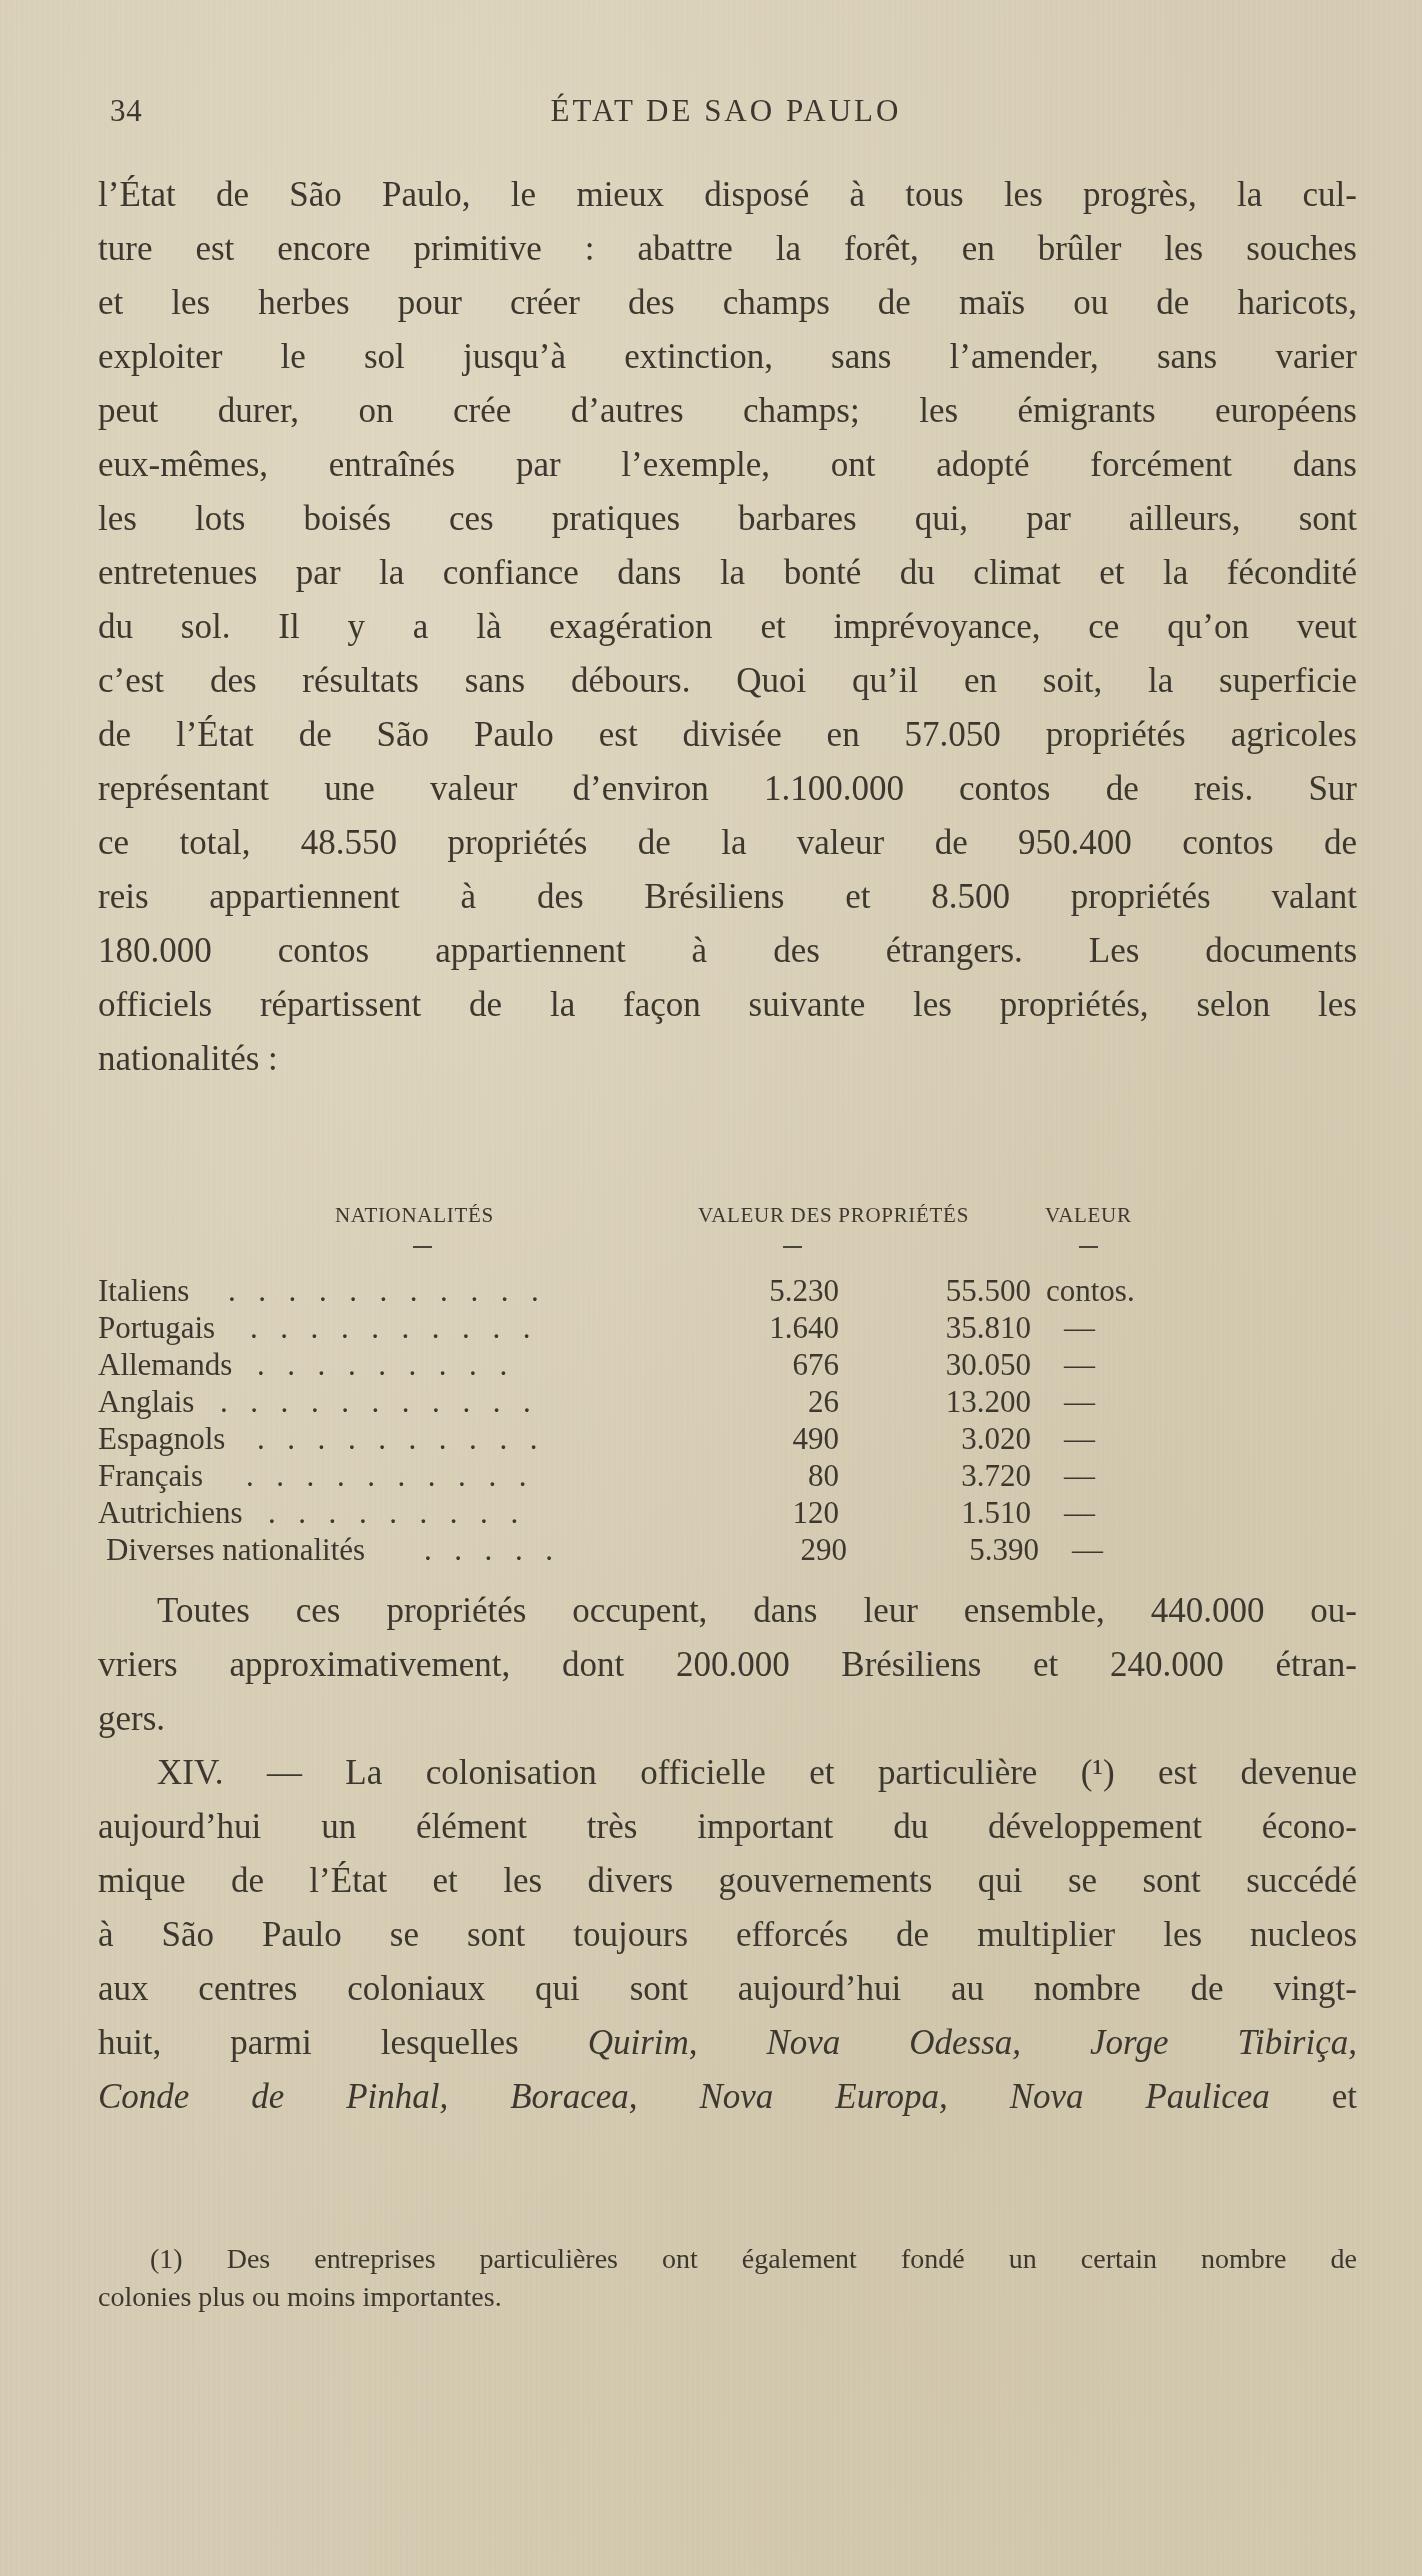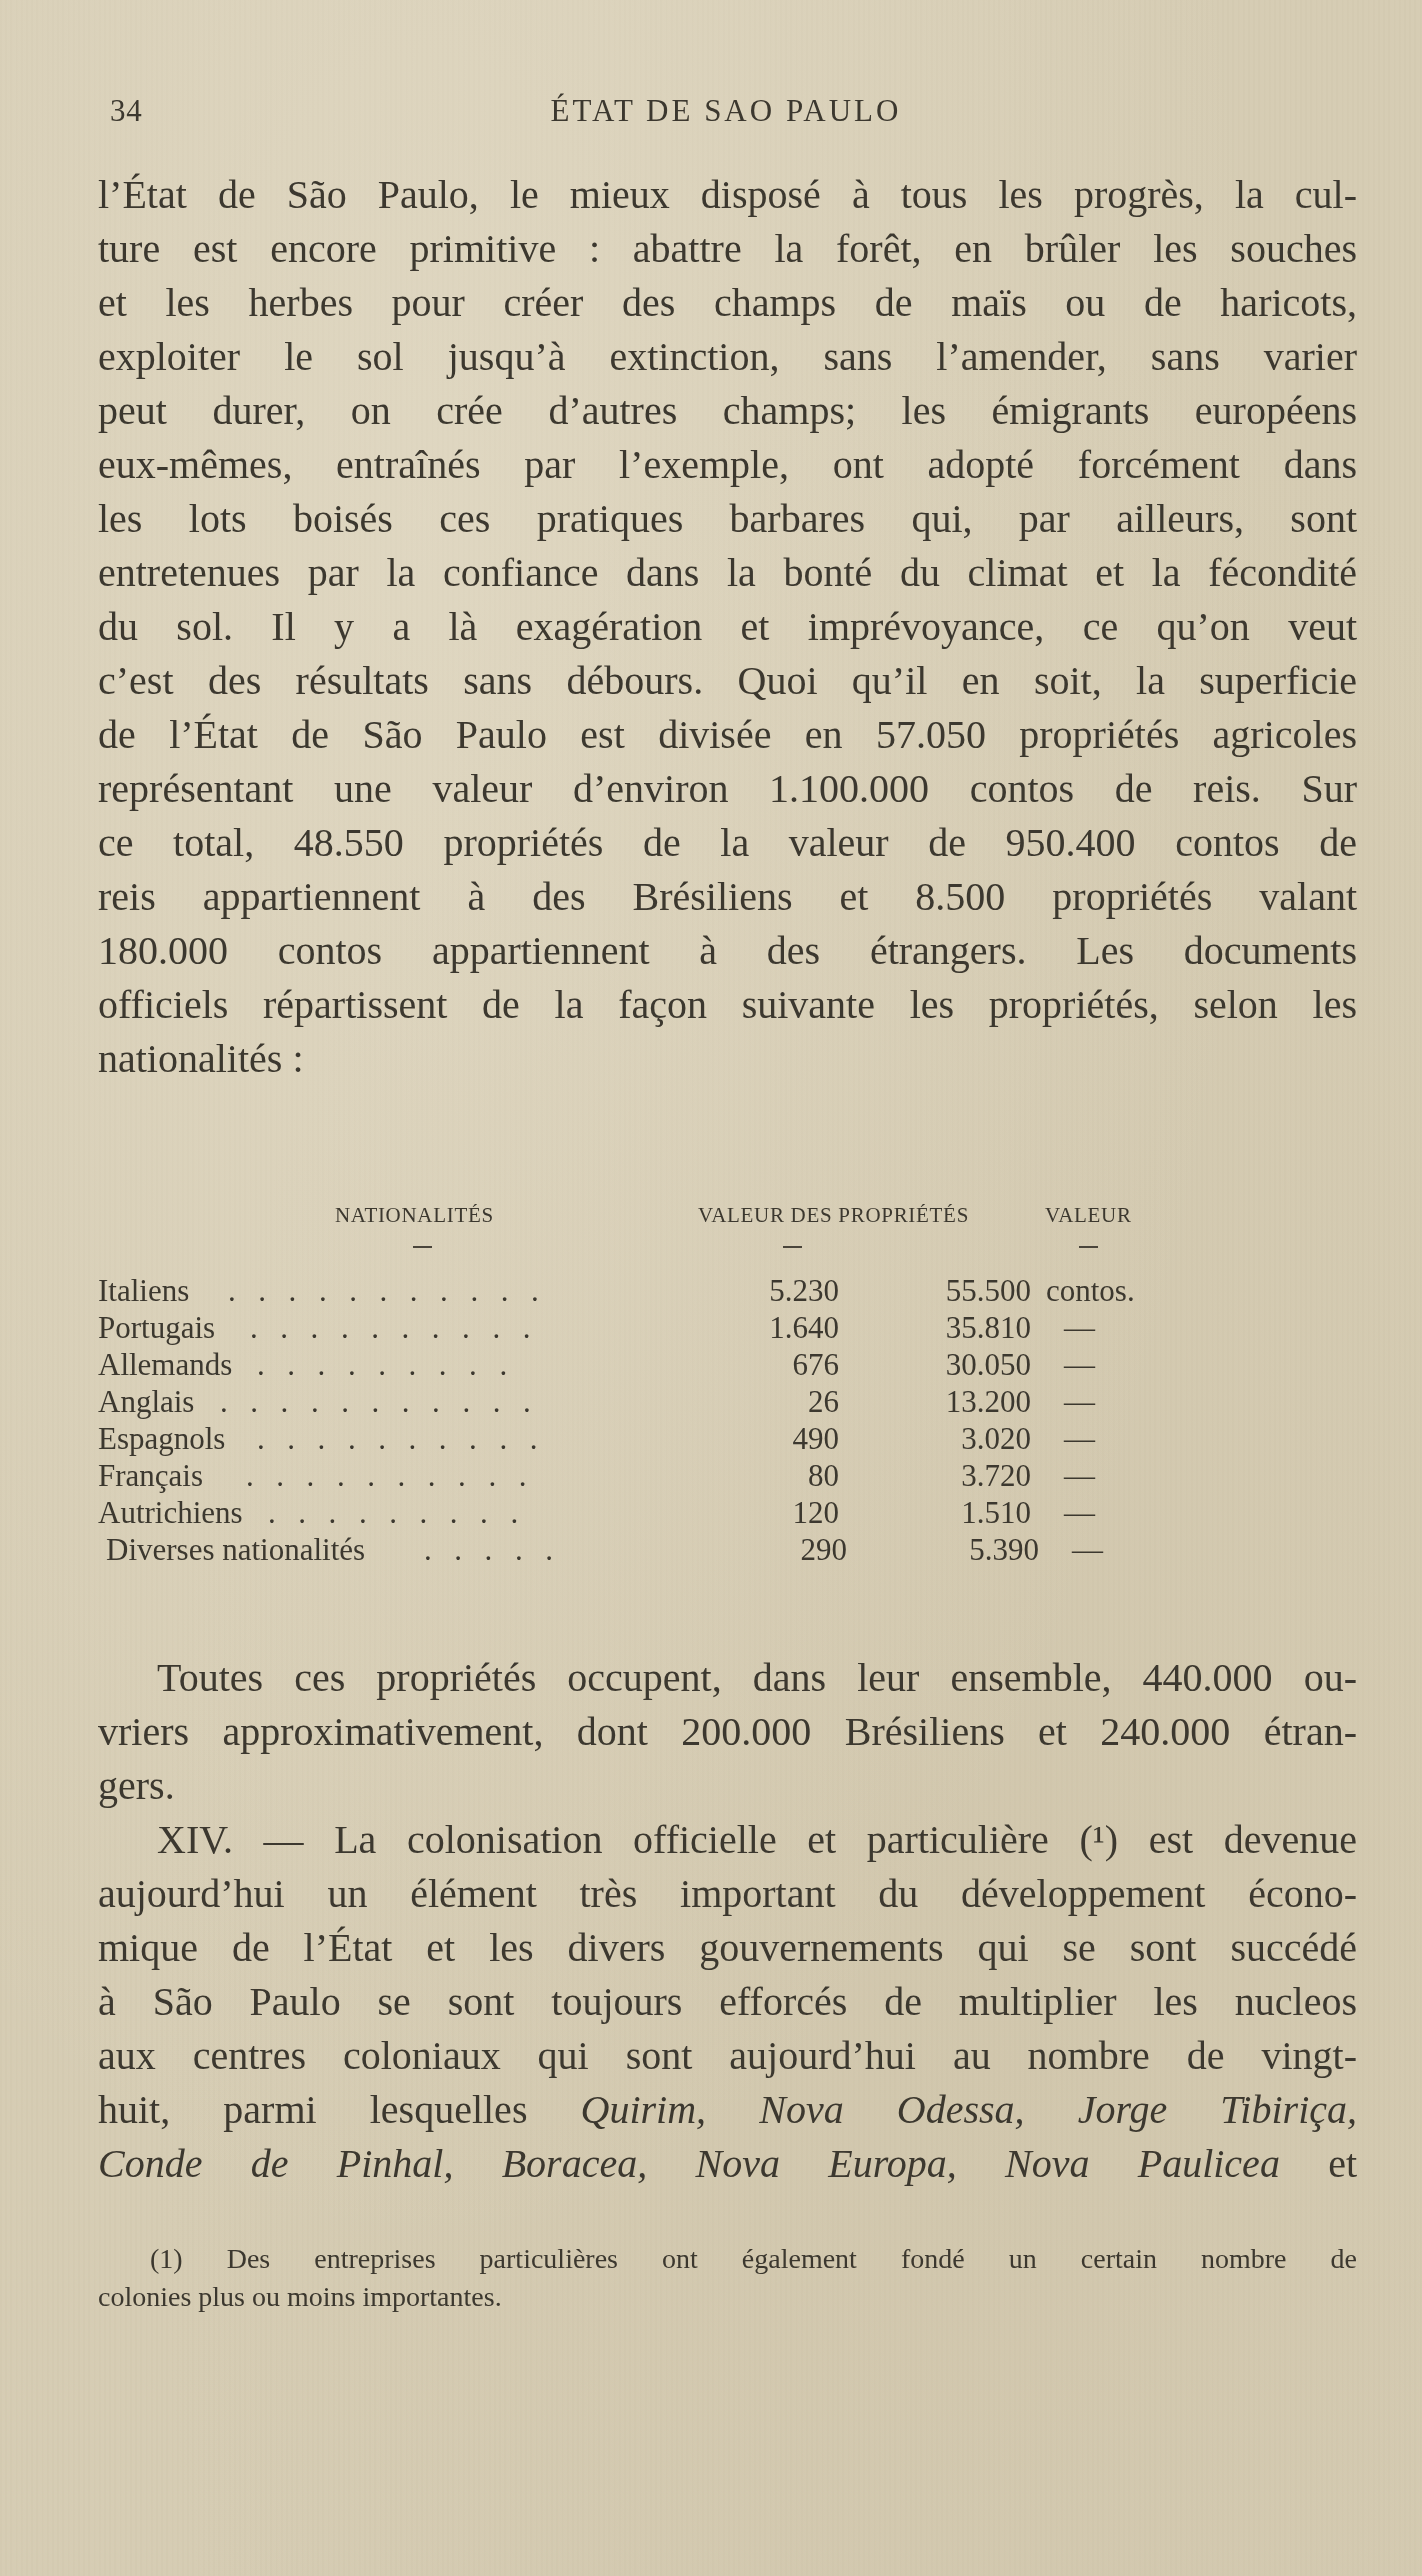--- a/index.html
+++ b/index.html
@@ -13,27 +13,27 @@
     color: #3c382f;
     font-family: "Liberation Serif", "DejaVu Serif", serif;
     position: relative;
   }
   .page { position: absolute; left: 0; top: 0; width: 1422px; height: 2576px; }
 
   .running-head { position: absolute; top: 93px; left: 104px; width: 1244px; height: 44px; }
   .page-number { position: absolute; left: 6px; top: 0; font-size: 31px; letter-spacing: 0.7px; }
   .running-title { position: absolute; left: 0; right: 0; top: 0; text-align: center; font-size: 31px; letter-spacing: 3px; }
 
-  .body-text { position: absolute; left: 98px; width: 1259px; font-size: 40px; line-height: 54px; text-align: justify; }
+  .body-text { position: absolute; left: 98px; width: 1259px; font-size: 35px; line-height: 54px; text-align: justify; }
   .line { display: block; white-space: nowrap; text-align-last: justify; text-align: justify; }
   .line.last { text-align-last: left; }
   .indent { padding-left: 59px; }
 
   #block1 { top: 168px; }
-  #block2 { top: 1651px; }
+  #block2 { top: 1584px; }
 
   .table { position: absolute; left: 98px; top: 1203px; width: 1259px; font-size: 31px; }
   .th { position: absolute; top: 0; font-size: 21px; letter-spacing: 0.7px; }
   .th-nat { left: 237px; }
   .th-num { left: 600px; }
   .th-val { left: 947px; }
   .dash { position: absolute; top: 43px; width: 19px; height: 2.2px; background: #4a453b; }
   .dash-nat { left: 315px; }
   .dash-num { left: 685px; }
   .dash-val { left: 981px; }

